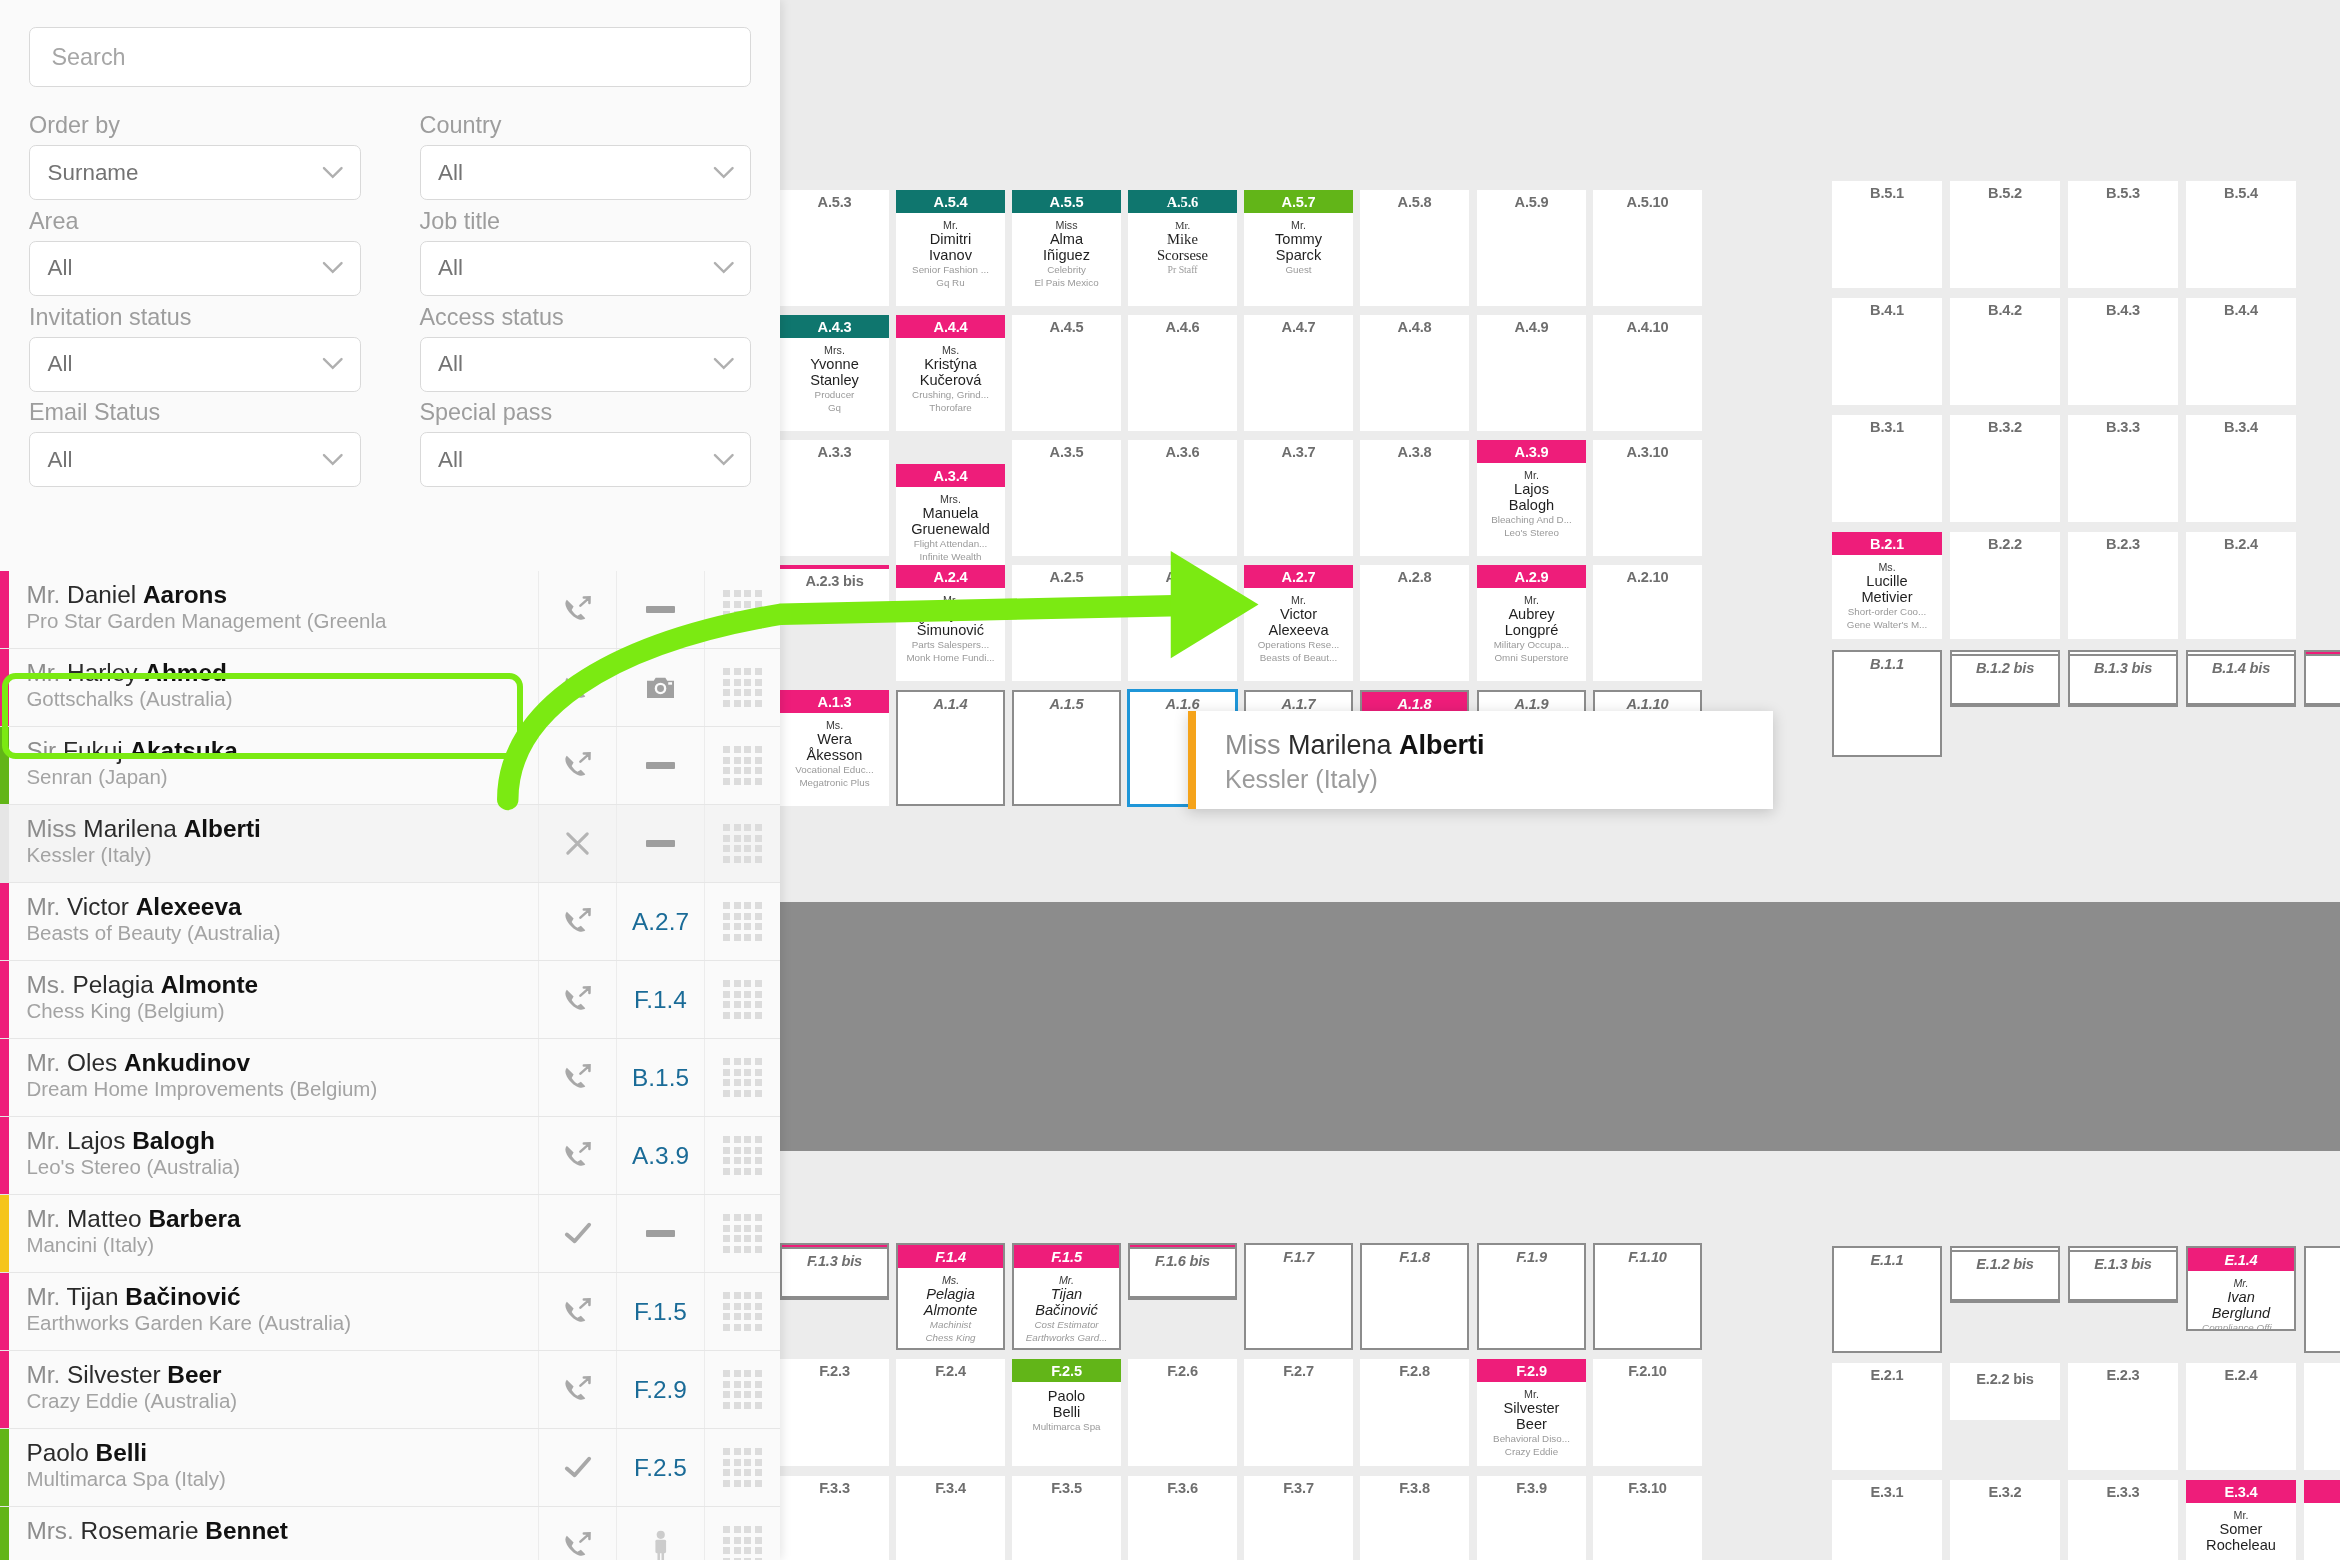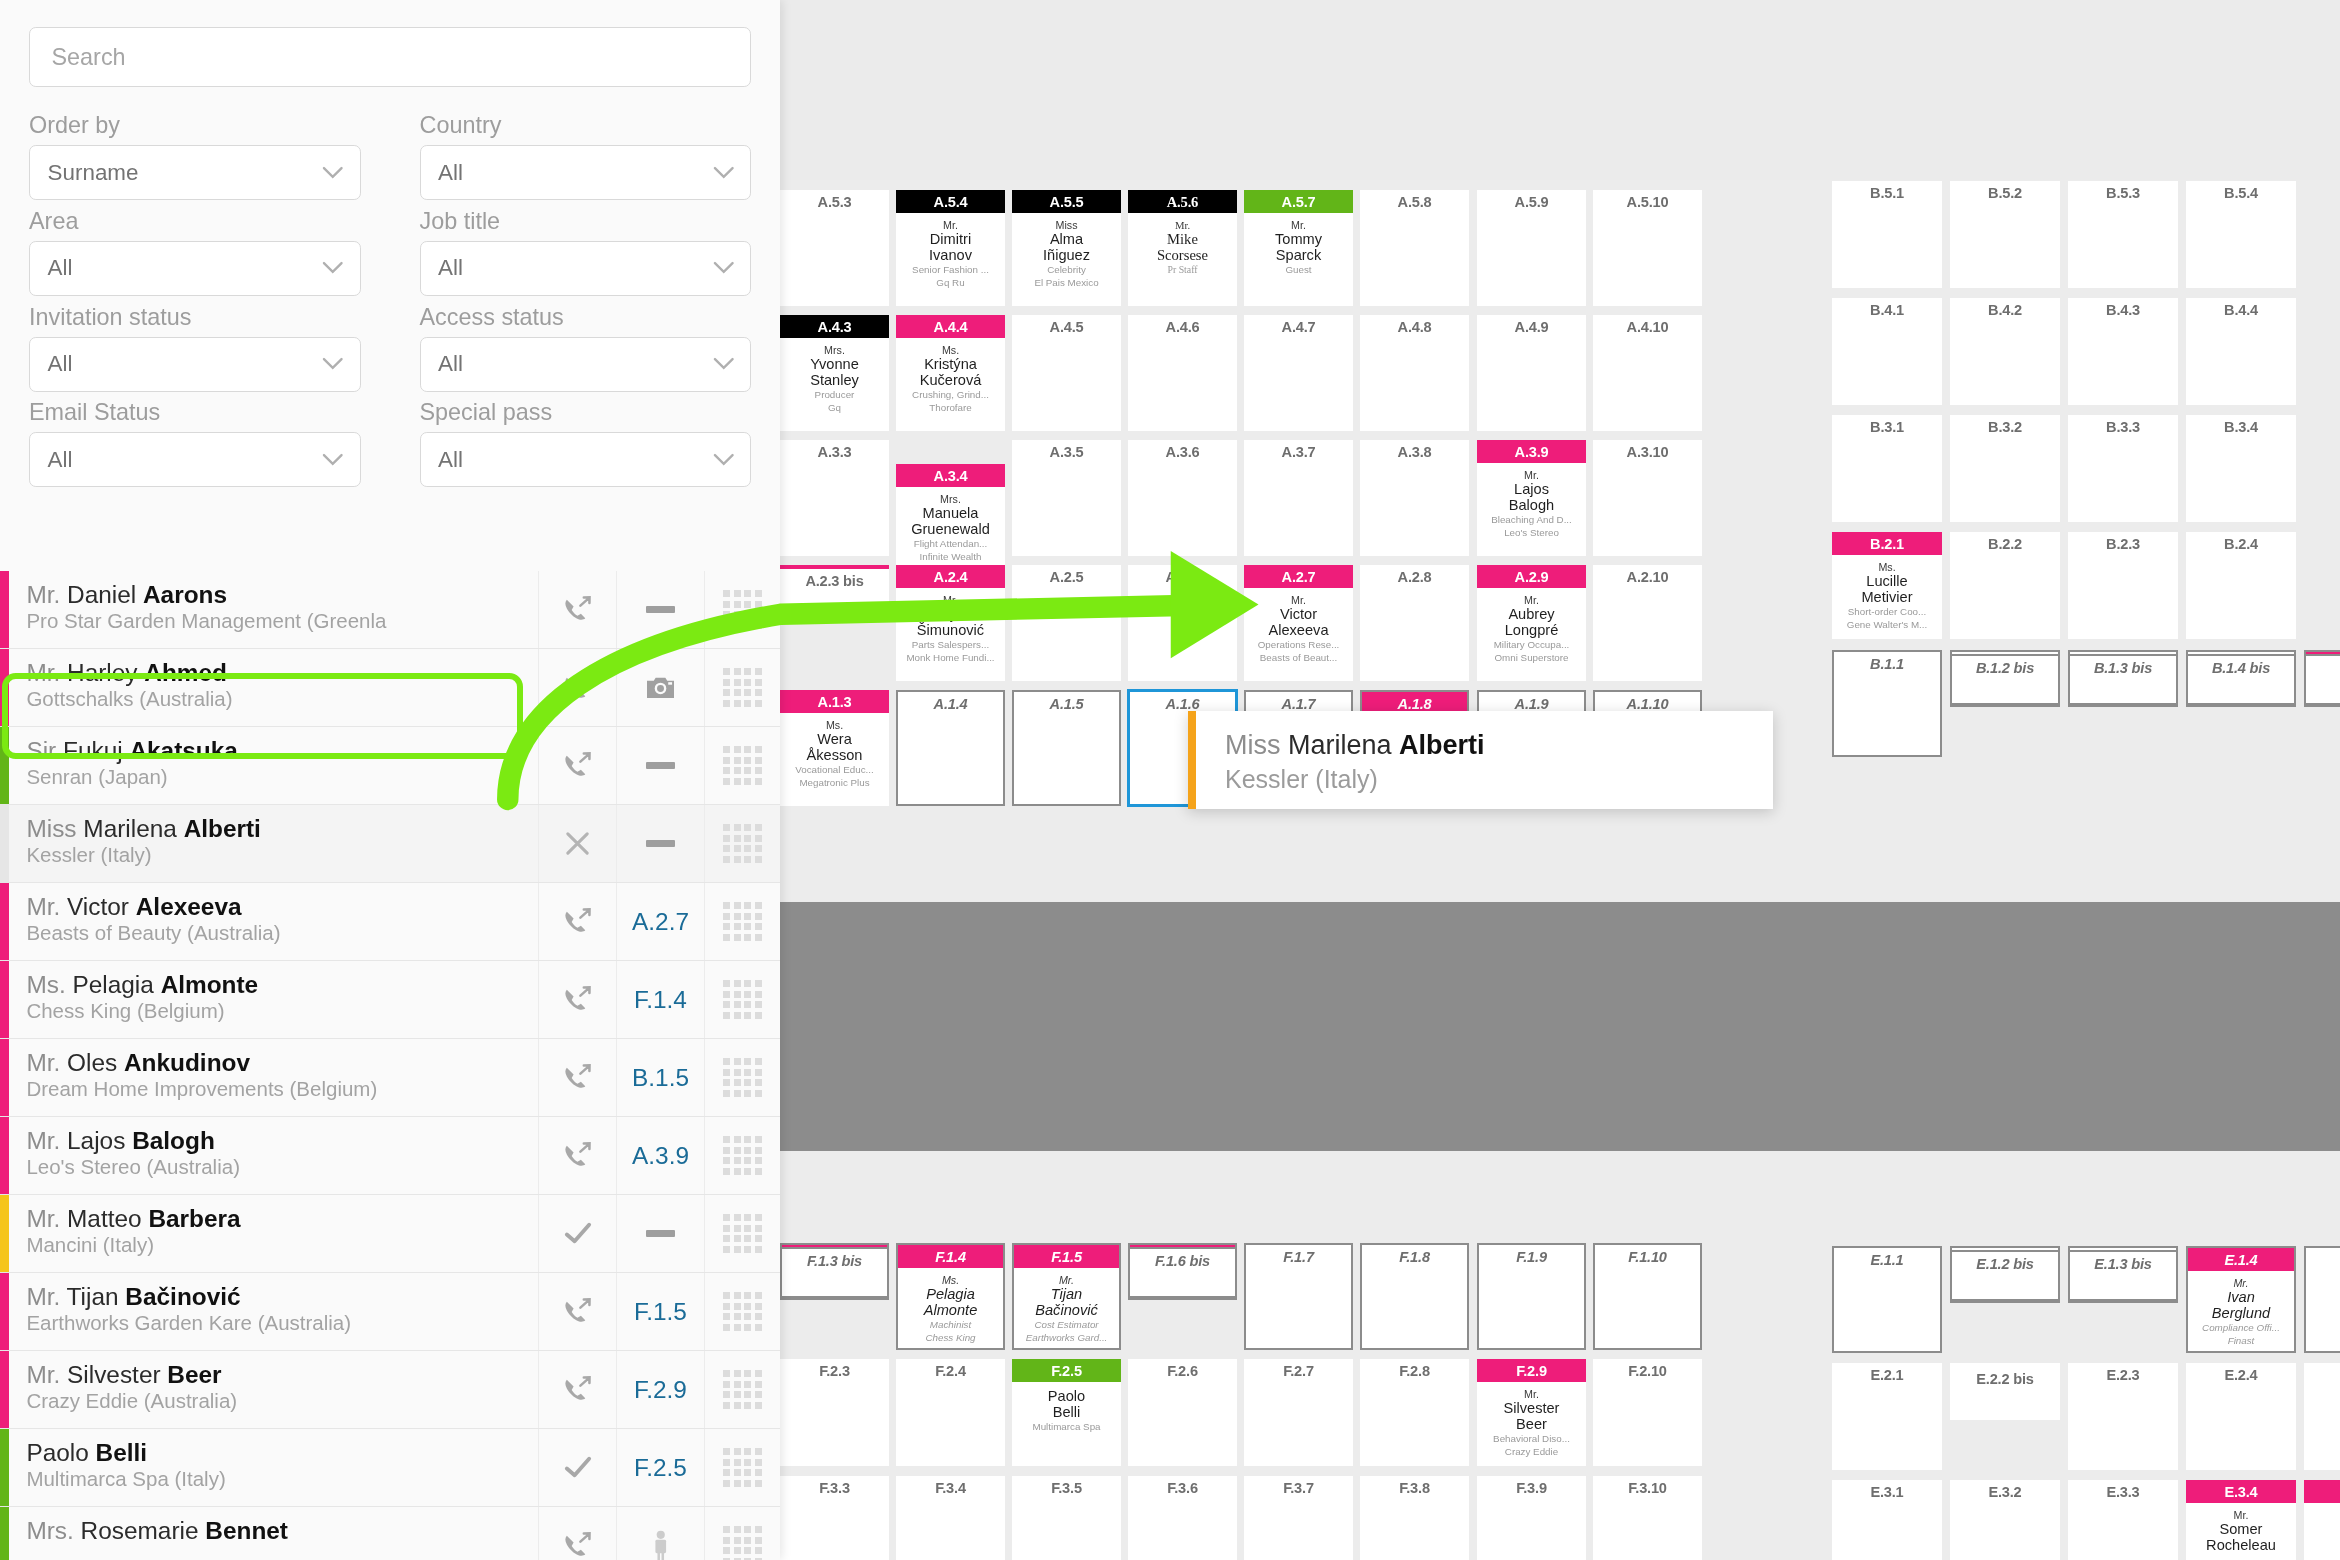--- a/index.html
+++ b/index.html
@@ -36,21 +36,21 @@
   .seat-hdr {
     text-align: center;
     font-size: 14.6px;
     font-weight: bold;
     color: #6e6e6e;
     padding: 3.9px 0 2.9px 0;
     line-height: 1.1;
     letter-spacing: -0.2px;
   }
   .seat-hdr.pink   { background: #ee1d7a; color:#fff; }
-  .seat-hdr.blue   { background: #000000; color:#fff; }
+  .seat-hdr.blue   { background: #0f766e; color:#fff; }
   .seat-hdr.green  { background: #62b518; color:#fff; }
   .seat-body {
     text-align: center;
     padding: 5.9px 2.9px 3.9px 2.9px;
     line-height: 1.12;
   }
   .sb-title { font-size: 10.7px; color: #3a3a3a; }
   .sb-name  { font-size: 14.6px; color: #1f1f1f; }
   .sb-meta  { font-size: 9.8px; color: #9a9a9a; margin-top:2px; }
   .sb-compact-name { font-size: 13.7px; color:#1f1f1f; }
@@ -748,21 +748,21 @@
       </div>
       <div style="position: absolute; left: 2068px; top: 1246px;">
         <div class="seat bordered" style="width:110px;height:57px;">
           <div class="seat-hdr">E.1.3</div>
         </div>
         <div class="seat bordered" style="width:110px;height:51px;margin-top:3.9px;">
           <div class="seat-hdr">E.1.3 bis</div>
         </div>
       </div>
       <div style="position: absolute; left: 2186px; top: 1246px;">
-        <div class="seat bordered" style="width:110px;height:107px;">
+        <div class="seat bordered" style="width:110px;height:85px;">
           <div class="seat-hdr pink">E.1.4</div>
           <div class="seat-body">
             <div class="sb-title">Mr.</div>
             <div class="sb-name">Ivan</div>
             <div class="sb-name">Berglund</div>
             <div class="sb-meta">Compliance Offi...</div>
             <div class="sb-meta">Finast</div>
           </div>
         </div>
       </div>

